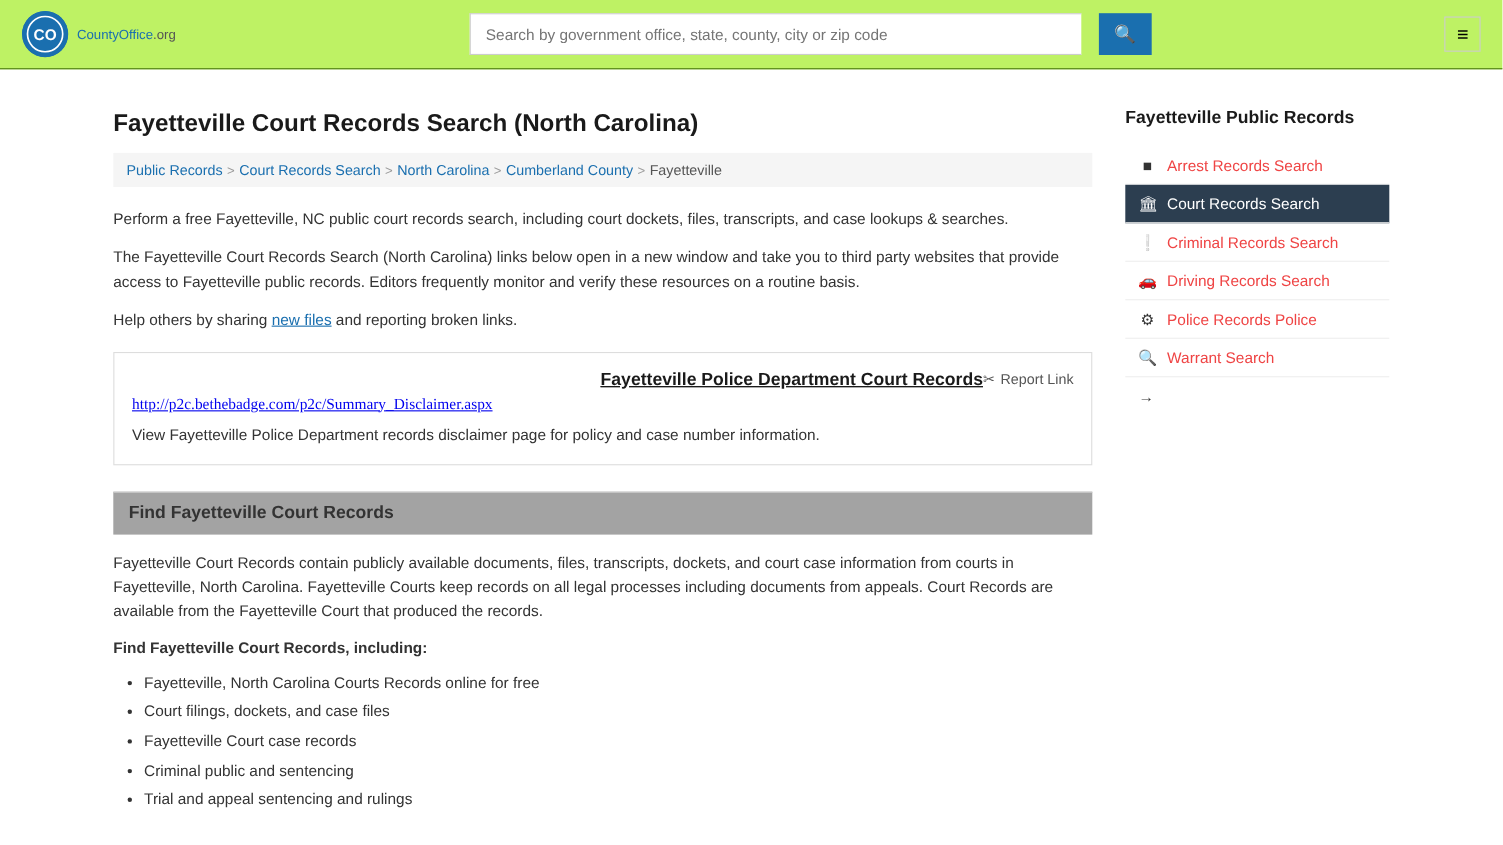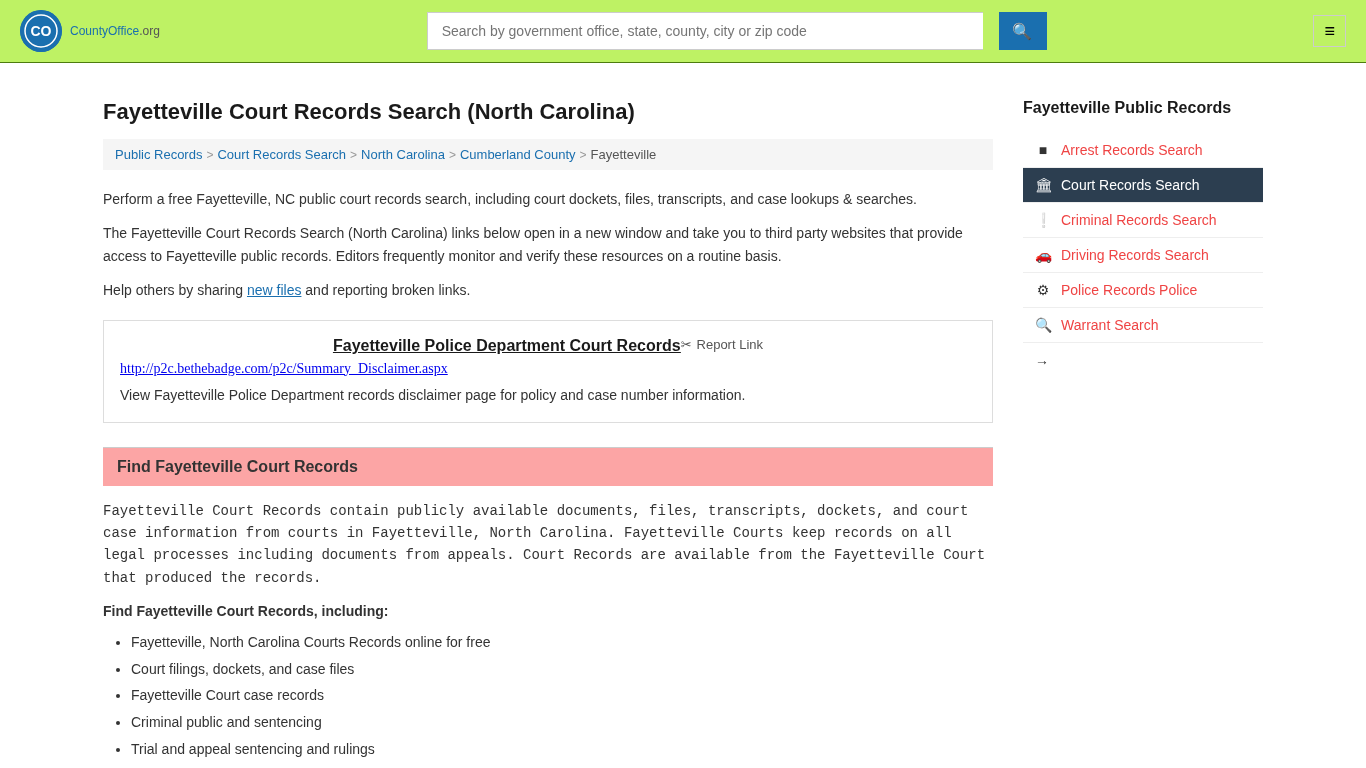--- a/index.html
+++ b/index.html
@@ -129,21 +129,21 @@
     .description a { color: #1a6faf; }
 
     
     .link-card {
       border: 1px solid #ddd;
       padding: 16px;
       margin: 18px 0;
     }
     .link-card-header {
       display: flex;
-      justify-content: center;
+      justify-content: flex-end;
       align-items: flex-start;
       margin-bottom: 6px;
     }
     .link-card-title {
       font-size: 16px;
       font-weight: bold;
       color: #1a1a1a;
       text-decoration: underline;
     }
     .link-card-title a {
@@ -171,32 +171,31 @@
       font-size: 14px;
       color: #333;
       line-height: 1.5;
     }
 
     
     .find-section {
       margin-top: 24px;
     }
     .find-section-header {
-      background: #fca5a5;
+      background: #a3a3a3;
       padding: 10px 14px;
       font-size: 16px;
       font-weight: bold;
       margin-bottom: 14px;
       border-top: 1px solid #ccc;
     }
     .find-section p {
       line-height: 1.6;
       margin-bottom: 14px;
       font-size: 14px;
-      font-family: Liberation Mono, monospace;
     }
     .find-section h4 {
       font-weight: bold;
       font-size: 14px;
       margin-bottom: 10px;
     }
     .find-section ul {
       list-style: disc;
       padding-left: 28px;
       line-height: 1.9;

